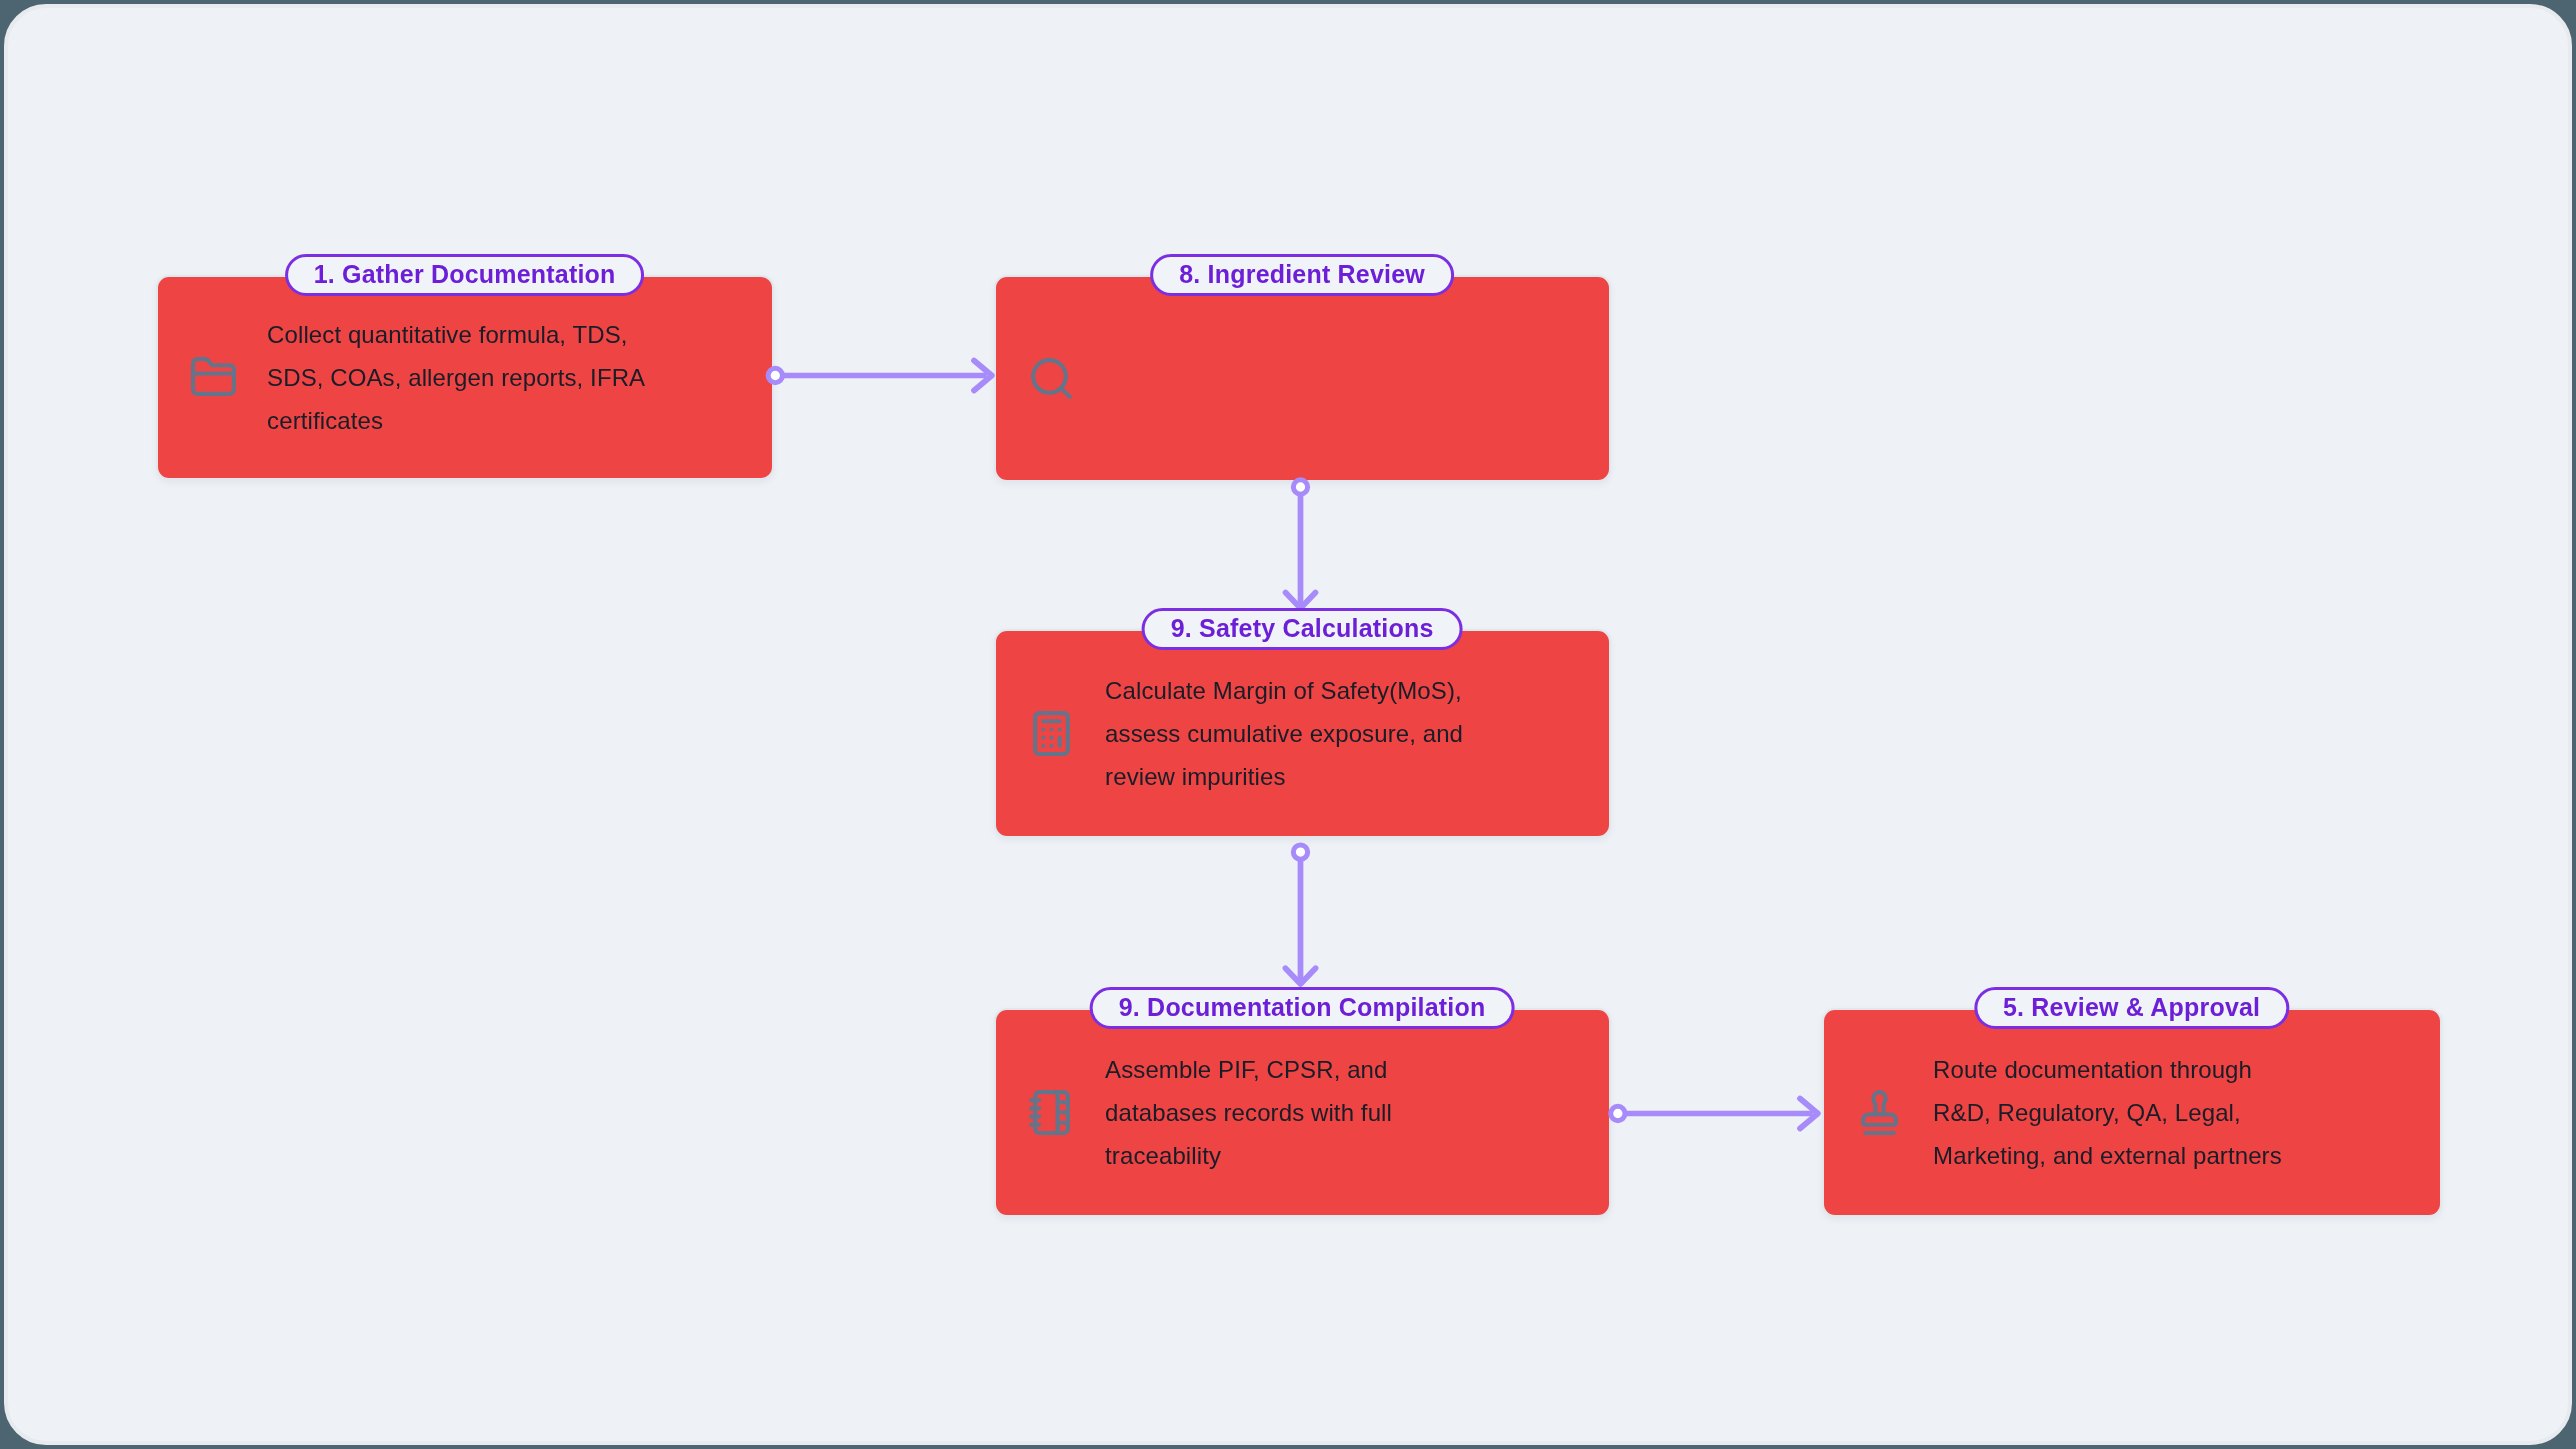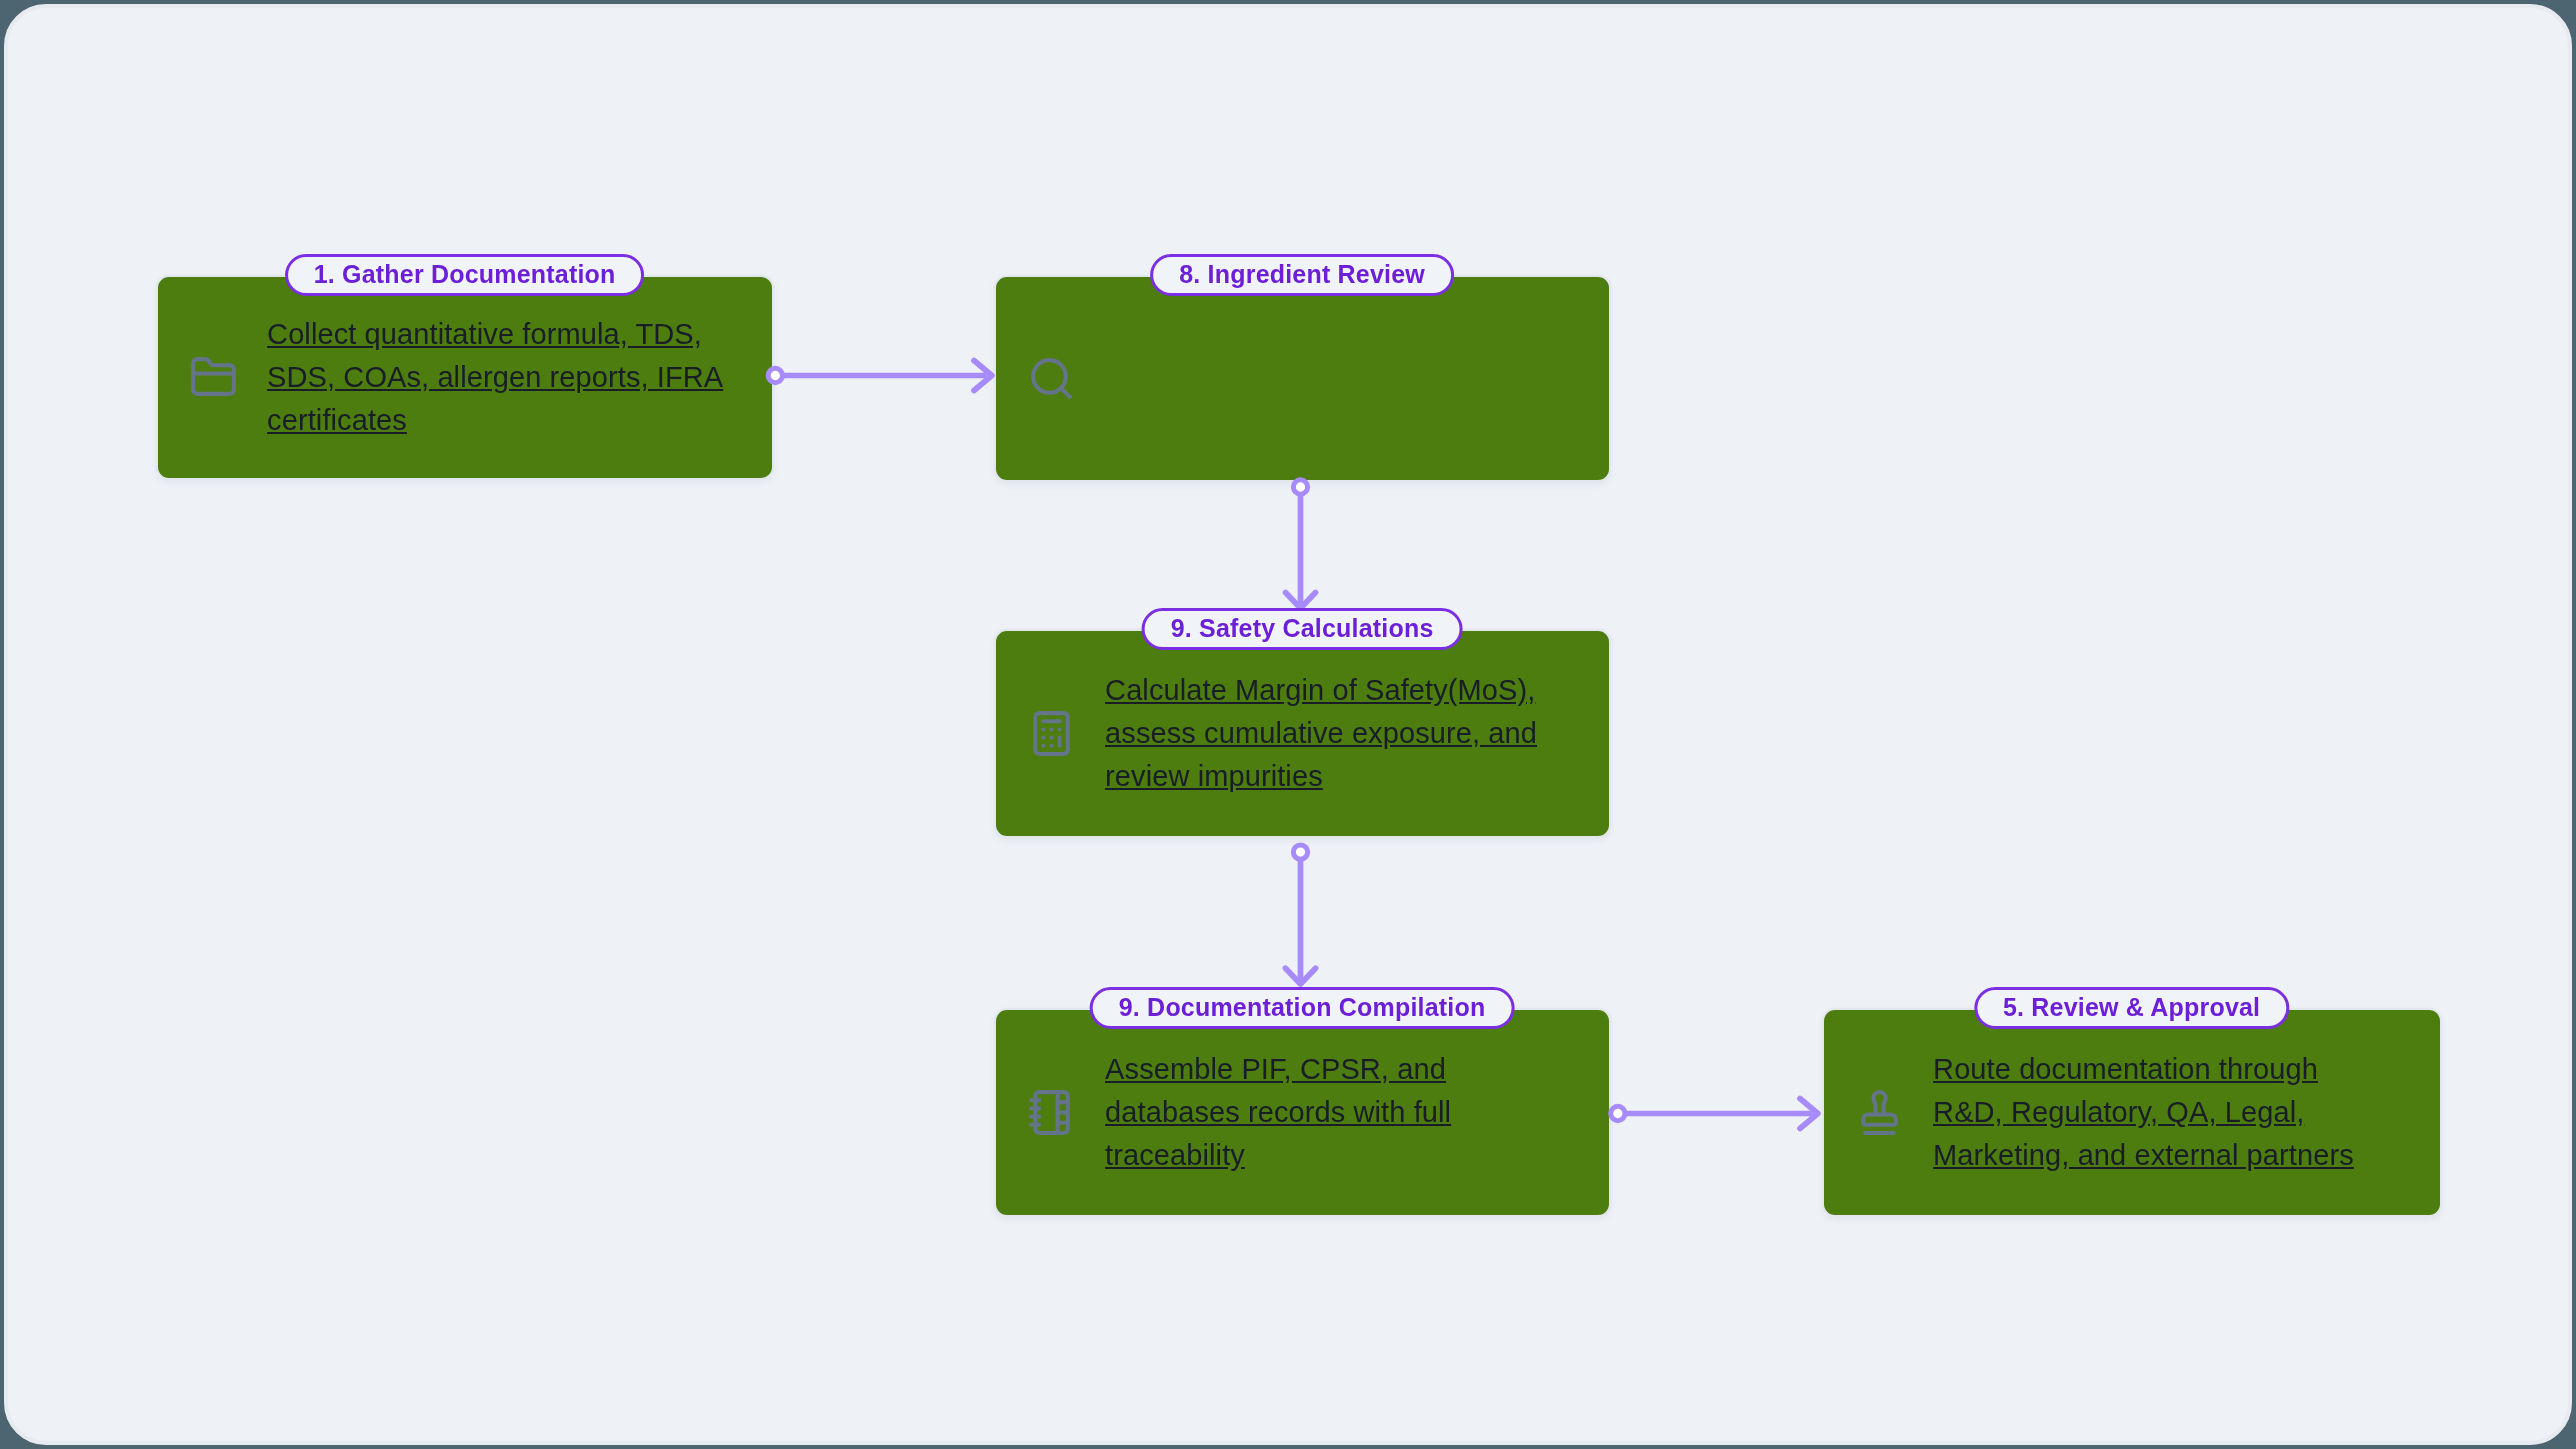--- a/index.html
+++ b/index.html
@@ -14,21 +14,21 @@
     position: absolute;
     left: 3.6px; top: 3.6px;
     width: 2560px; height: 1433px;
     background: #eef1f6;
     border: 4.3px solid #e7eaef;
     border-radius: 42px;
     overflow: hidden;
   }
   .card {
     position: absolute;
-    background: #4d7c0f;
+    background: #ef4444;
     border: 2.1px solid #e2e7ee;
     border-radius: 13px;
     box-shadow: 0 2.1px 7.2px rgba(15,23,42,0.05);
   }
   .card-inner {
     display: flex;
     align-items: center;
     height: 100%;
     padding: 0 21.5px 0 31.5px;
     gap: 29px;
@@ -54,26 +54,25 @@
     z-index: 2;
   }
   .icon {
     width: 49px;
     height: 49px;
     flex: none;
     color: #64748b;
   }
   .icon svg { width: 100%; height: 100%; }
   .desc {
-    font-size: 29px;
+    font-size: 24px;
     line-height: 43px;
     color: #181d27;
     white-space: pre-line;
     letter-spacing: 0.1px;
-    text-decoration: underline;
   }
   .conn { position: absolute; overflow: visible; }
   .conn .dot  { fill: #ffffff; stroke: #a78bfa; stroke-width: 7; }
   .conn .line { stroke: #a78bfa; stroke-width: 8; stroke-linecap: round; }
   .conn .head { fill: none; stroke: #a78bfa; stroke-width: 8; stroke-linecap: round; stroke-linejoin: round; }
 </style>
 </head>
 <body>
 
 <div class="frame">

